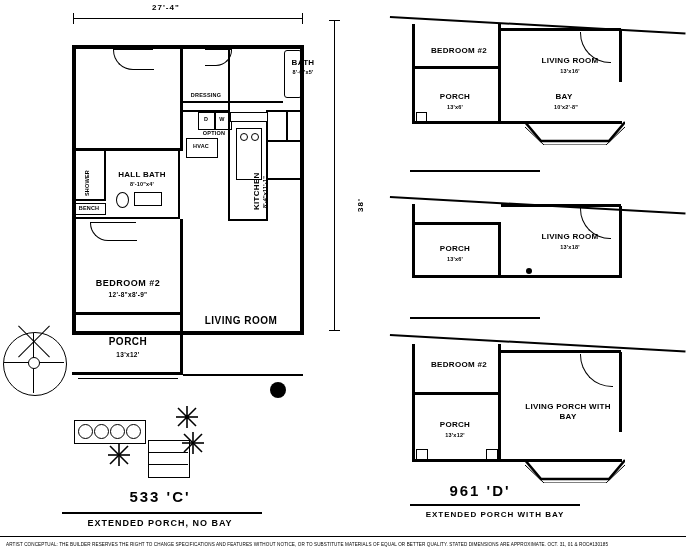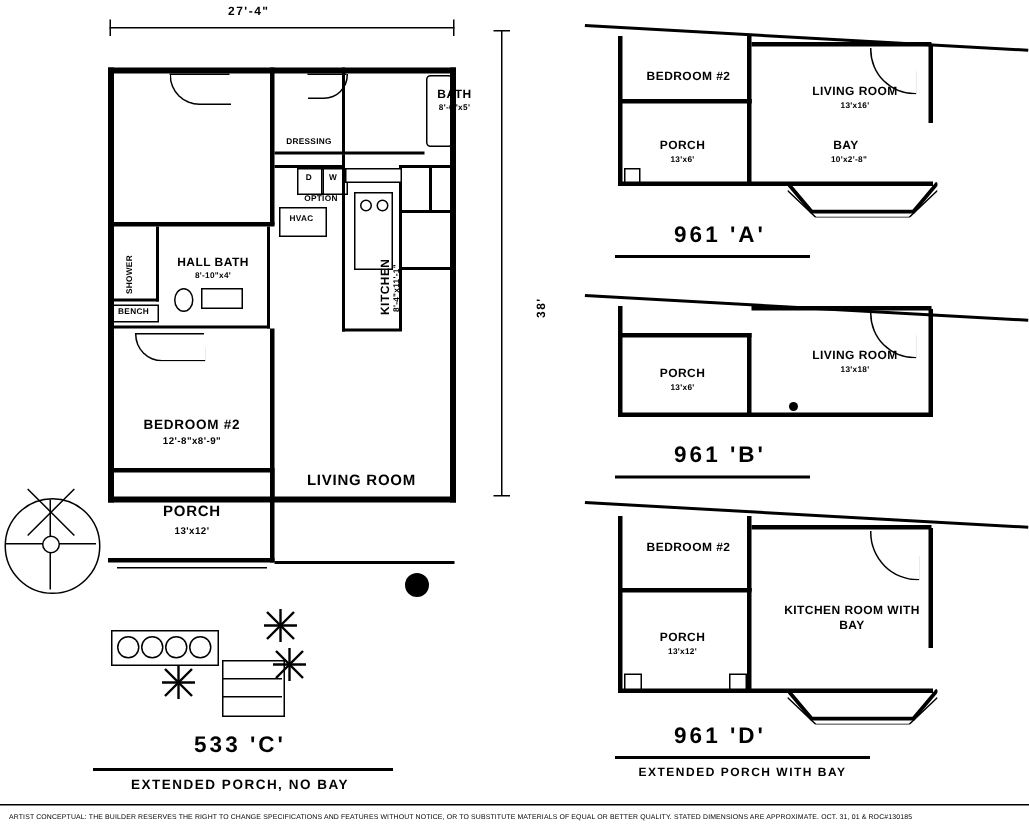--- a/index.html
+++ b/index.html
@@ -193,21 +193,20 @@
 
   <div class="abs" style="left:135px;top:113px;">
     <svg width="100" height="24" viewBox="0 0 100 24">
       <polyline points="0,1 16,20 84,20 100,1" fill="none" stroke="#000" stroke-width="2.5"></polyline>
       <polyline points="0,6 19,24 81,24 100,6" fill="none" stroke="#000" stroke-width="1"></polyline>
     </svg>
   </div>
   <div class="abs" style="left:190px;top:24px;width:30px;height:30px;border-left:1px solid #000;border-bottom:1px solid #000;border-bottom-left-radius:30px;"></div>
   <div class="abs room-box" style="left:26px;top:104px;width:9px;height:9px;"></div>
 
-  <div class="abs plan-title" style="left:20px;top:140px;width:140px;text-align:center;">961 'A'</div>
   <div class="abs" style="left:20px;top:162px;width:130px;height:1.5px;background:#000;"></div>
 </div>
 
 <div class="abs" style="left:390px;top:190px;width:296px;height:150px;">
   <div class="abs" style="left:0px;top:6px;width:296px;height:1.5px;background:#000;transform:rotate(3.2deg);transform-origin:left top;"></div>
 
   <div class="abs wall" style="left:22px;top:14px;width:3px;height:74px;"></div>
   <div class="abs wall" style="left:22px;top:85px;width:210px;height:3px;"></div>
   <div class="abs wall" style="left:22px;top:32px;width:89px;height:3px;"></div>
   <div class="abs wall" style="left:108px;top:32px;width:3px;height:56px;"></div>
@@ -215,39 +214,38 @@
   <div class="abs wall" style="left:111px;top:14px;width:120px;height:3px;"></div>
 
   <div class="abs lbl sm" style="left:30px;top:54px;width:70px;font-size:8px;">PORCH</div>
   <div class="abs lbl xs" style="left:30px;top:66px;width:70px;">13'x6'</div>
   <div class="abs lbl sm" style="left:140px;top:42px;width:80px;font-size:8px;">LIVING ROOM</div>
   <div class="abs lbl xs" style="left:140px;top:54px;width:80px;">13'x18'</div>
 
   <div class="abs" style="left:190px;top:18px;width:30px;height:30px;border-left:1px solid #000;border-bottom:1px solid #000;border-bottom-left-radius:30px;"></div>
   <div class="abs circ" style="left:136px;top:78px;width:6px;height:6px;background:#000;"></div>
 
-  <div class="abs plan-title" style="left:20px;top:105px;width:140px;text-align:center;">961 'B'</div>
   <div class="abs" style="left:20px;top:127px;width:130px;height:1.5px;background:#000;"></div>
 </div>
 
 <div class="abs" style="left:390px;top:330px;width:296px;height:200px;">
   <div class="abs" style="left:0px;top:4px;width:296px;height:1.5px;background:#000;transform:rotate(3.2deg);transform-origin:left top;"></div>
 
   <div class="abs wall" style="left:22px;top:14px;width:3px;height:118px;"></div>
   <div class="abs wall" style="left:22px;top:129px;width:210px;height:3px;"></div>
   <div class="abs wall" style="left:108px;top:14px;width:3px;height:50px;"></div>
   <div class="abs wall" style="left:22px;top:62px;width:89px;height:3px;"></div>
   <div class="abs wall" style="left:108px;top:62px;width:3px;height:70px;"></div>
   <div class="abs wall" style="left:229px;top:22px;width:3px;height:80px;"></div>
   <div class="abs wall" style="left:111px;top:20px;width:120px;height:3px;"></div>
 
   <div class="abs lbl sm" style="left:34px;top:30px;width:70px;font-size:8px;line-height:1.3;">BEDROOM #2</div>
   <div class="abs lbl sm" style="left:30px;top:90px;width:70px;font-size:8px;">PORCH</div>
   <div class="abs lbl xs" style="left:30px;top:102px;width:70px;">13'x12'</div>
-  <div class="abs lbl sm" style="left:128px;top:72px;width:100px;font-size:8px;line-height:1.3;">KITCHEN ROOM WITH BAY</div>
+  <div class="abs lbl sm" style="left:128px;top:72px;width:100px;font-size:8px;line-height:1.3;">LIVING PORCH WITH BAY</div>
 
   <div class="abs" style="left:135px;top:129px;">
     <svg width="100" height="24" viewBox="0 0 100 24">
       <polyline points="0,1 16,20 84,20 100,1" fill="none" stroke="#000" stroke-width="2.5"></polyline>
       <polyline points="0,6 19,24 81,24 100,6" fill="none" stroke="#000" stroke-width="1"></polyline>
     </svg>
   </div>
   <div class="abs" style="left:190px;top:24px;width:32px;height:32px;border-left:1px solid #000;border-bottom:1px solid #000;border-bottom-left-radius:32px;"></div>
   <div class="abs room-box" style="left:26px;top:119px;width:10px;height:10px;"></div>
   <div class="abs room-box" style="left:96px;top:119px;width:10px;height:10px;"></div>

